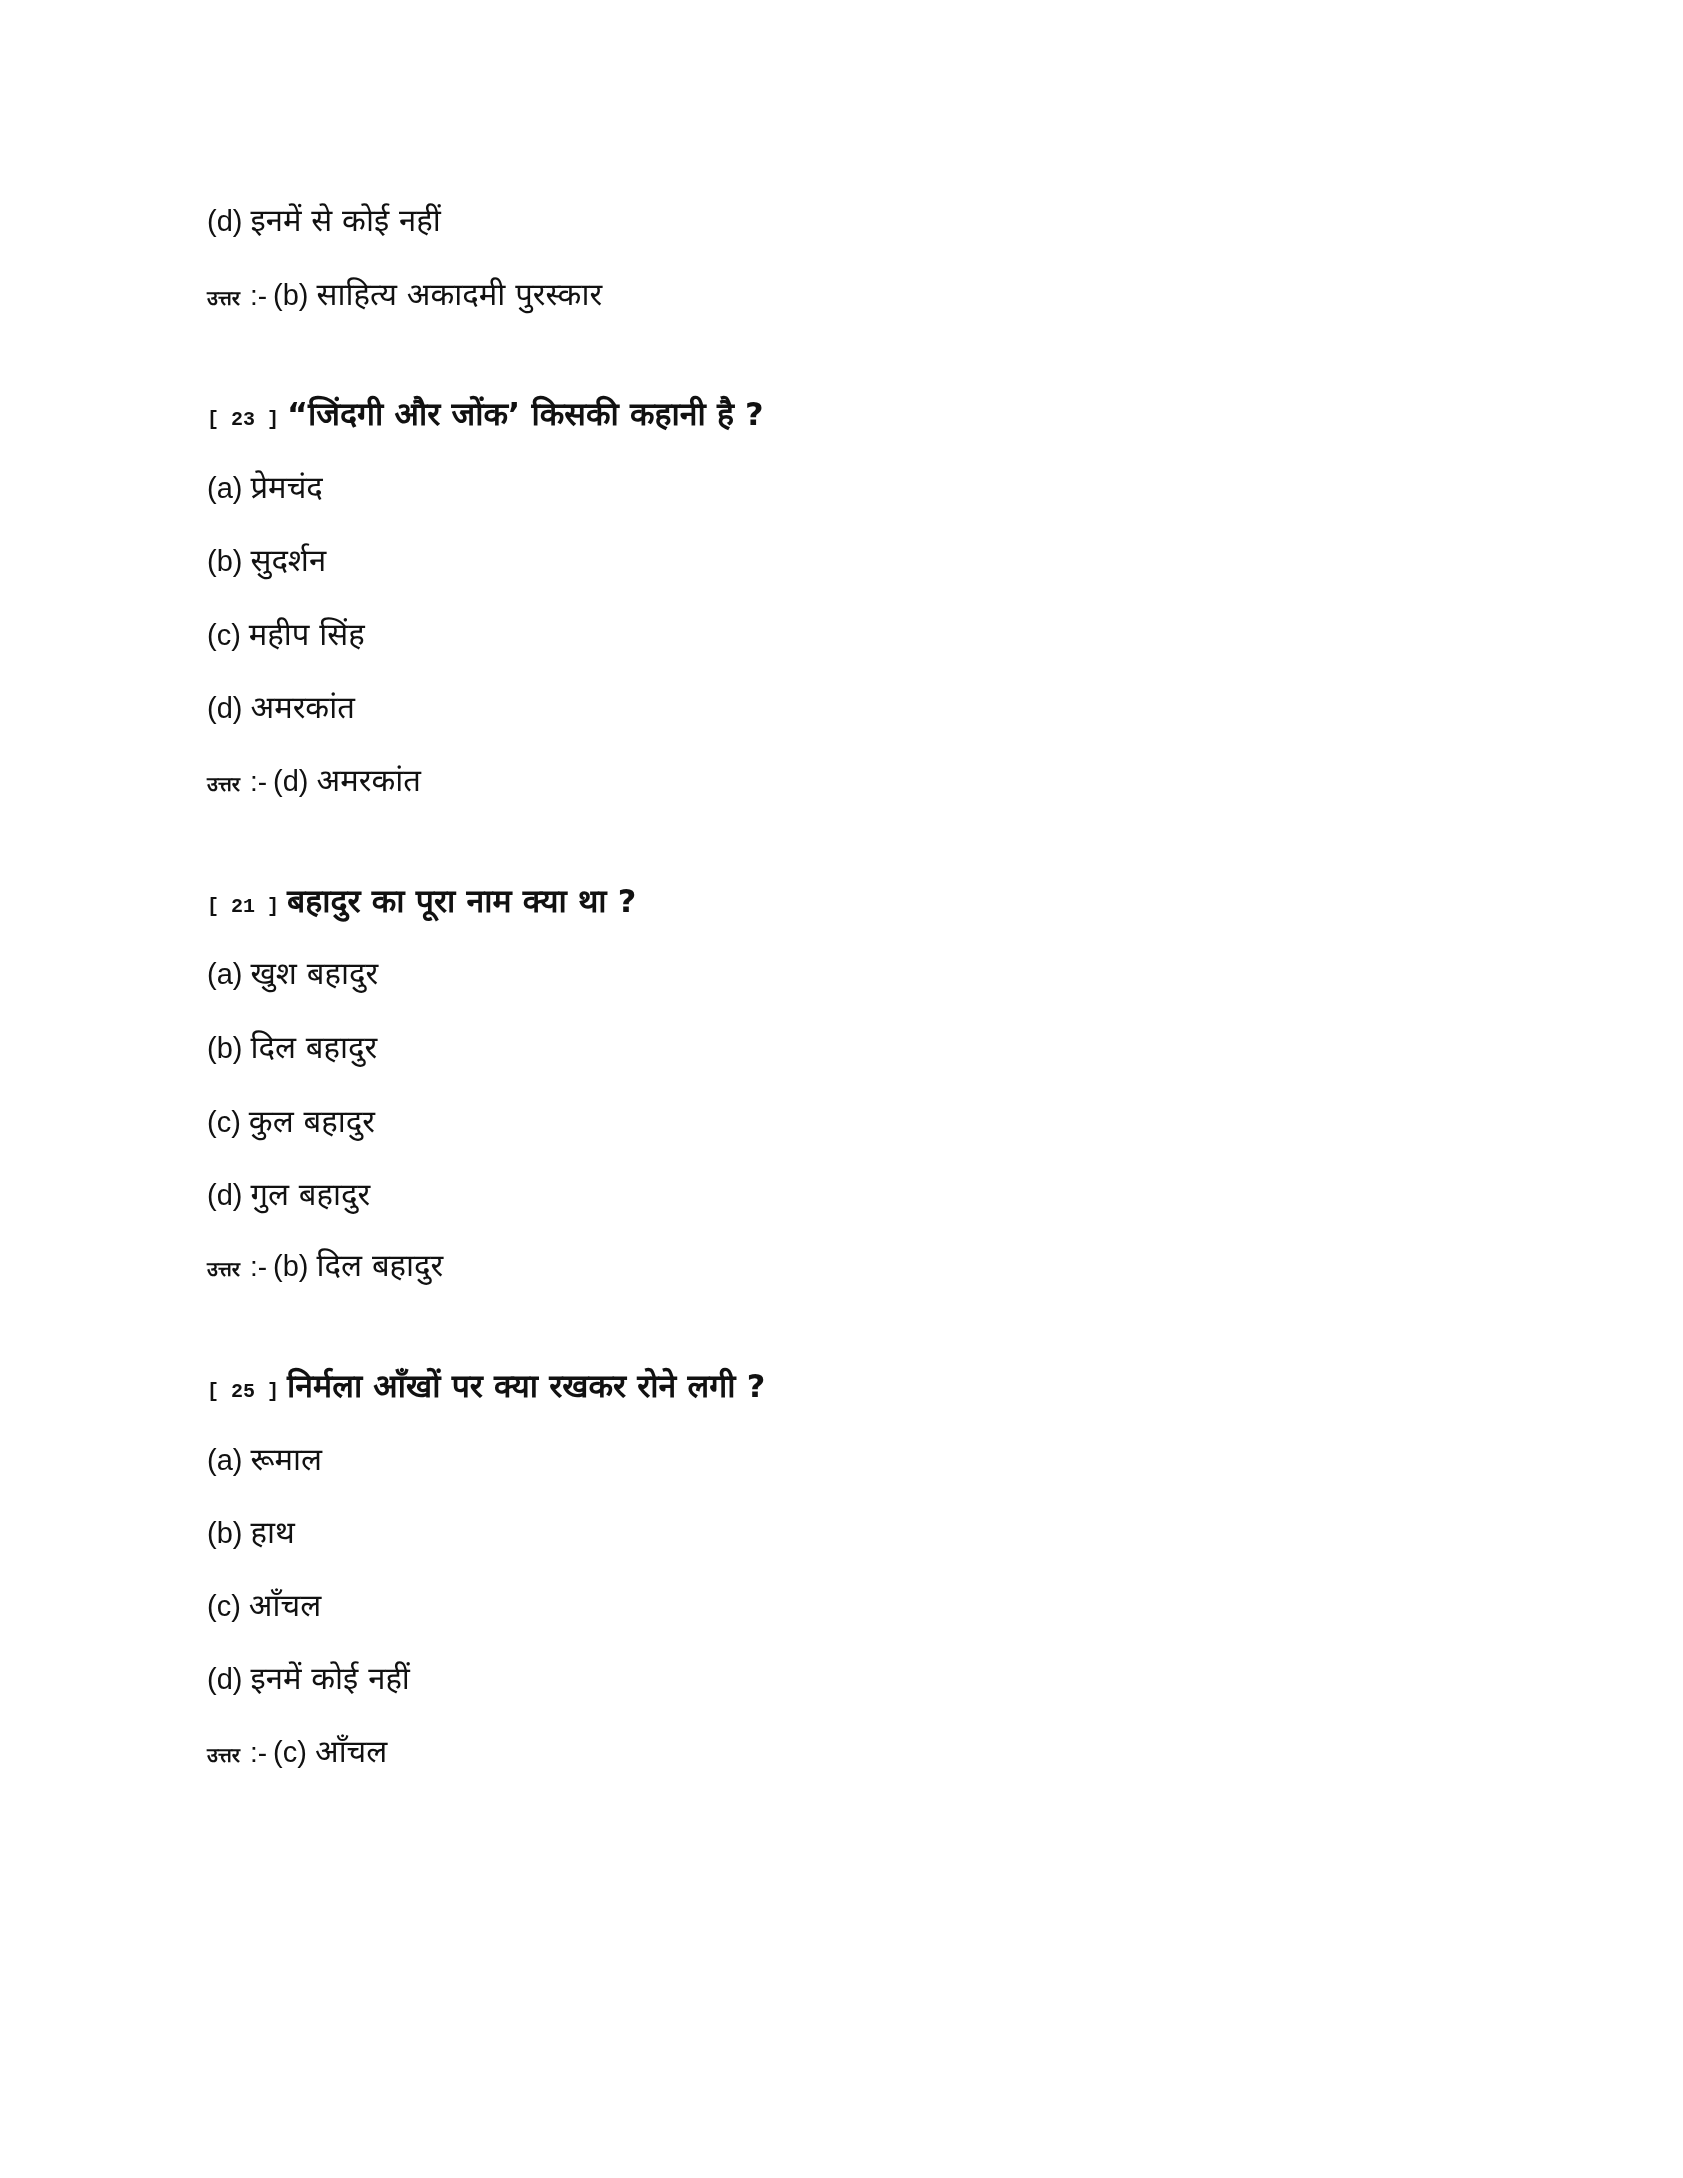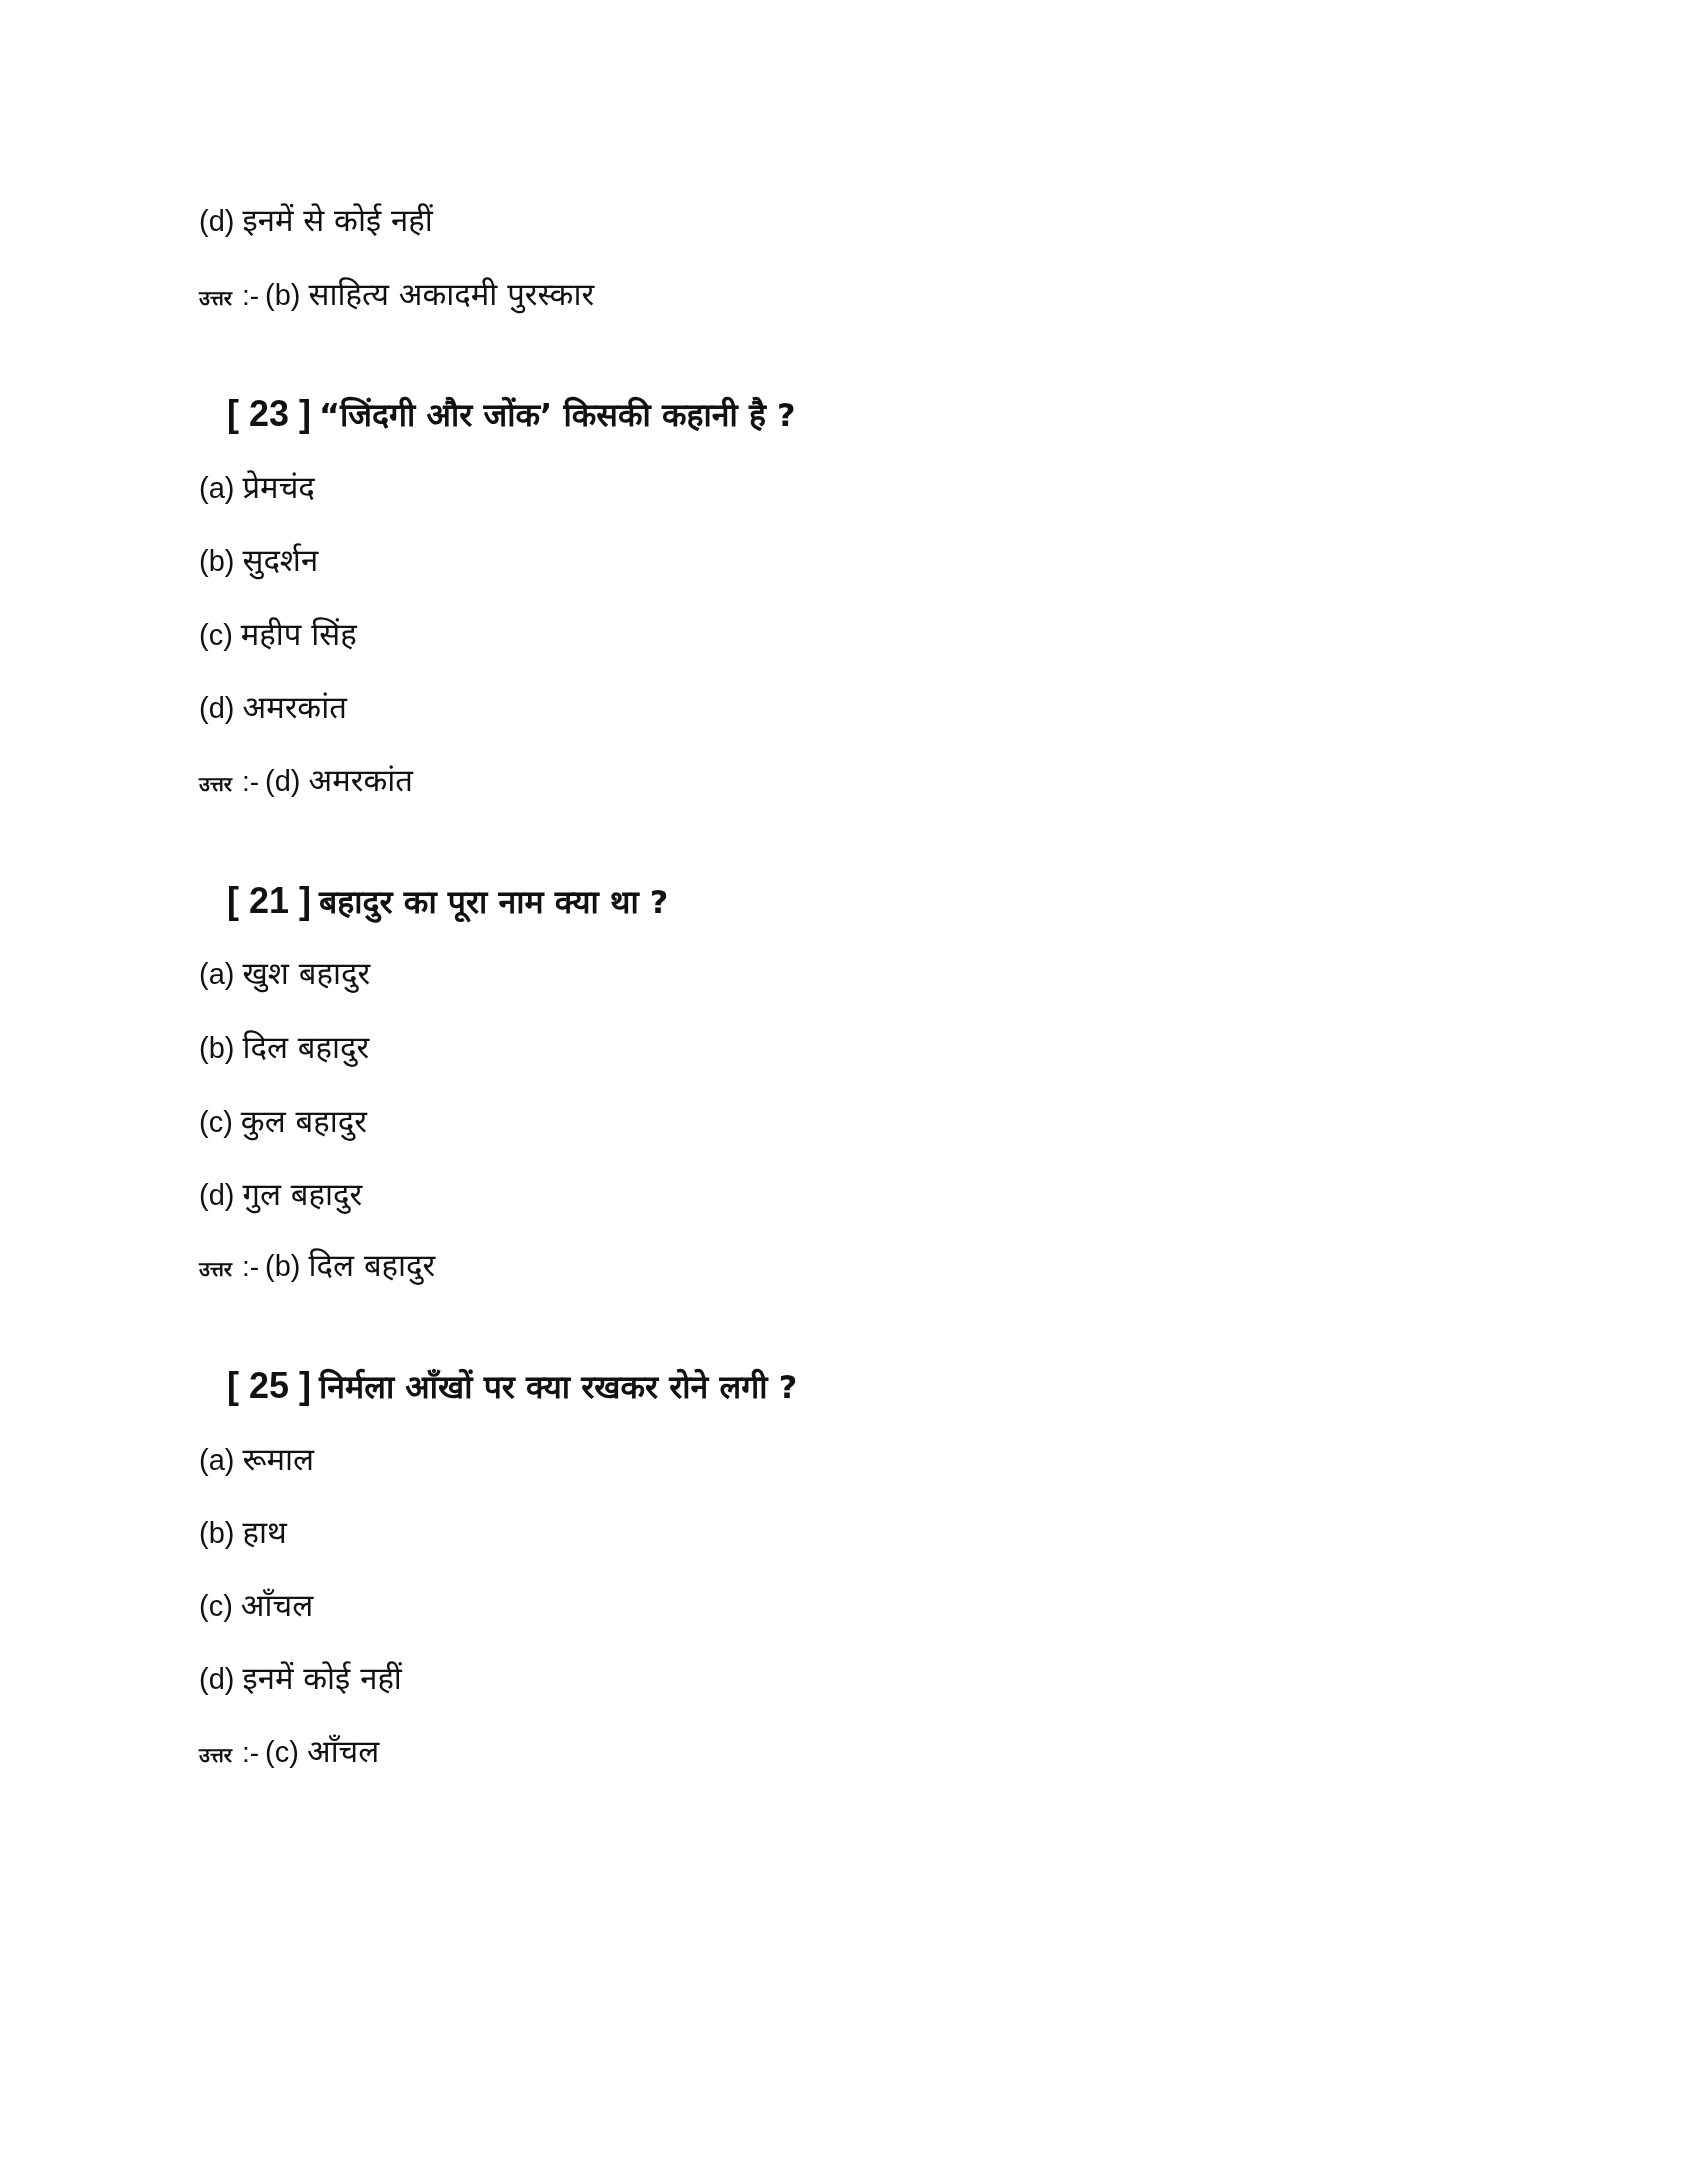--- a/index.html
+++ b/index.html
@@ -16,38 +16,37 @@
       color: #111111;
     }
     .page {
       position: absolute;
       left: 195px;
       top: 0;
       width: 1287px;
     }
     .line {
       position: absolute;
-      left: 4px;
+      left: 12px;
       white-space: nowrap;
       font-size: 31px;
       line-height: 40px;
     }
     .opt-letter {
       font-family: "Liberation Sans", sans-serif;
       font-size: 29px;
     }
     .q-title {
       font-weight: bold;
       font-size: 32px;
     }
     .q-num {
-      font-family: Liberation Sans, sans-serif;
+      font-family: Liberation Mono, monospace;
       font-weight: bold;
-      font-size: 36px;
-      margin-left: 28px;
+      font-size: 20px;
     }
     .ans-label {
       font-weight: bold;
       font-size: 20px;
     }
     .ans-sep {
       font-family: "Liberation Sans", sans-serif;
       font-size: 28px;
       margin: 0 6px 0 10px;
     }

